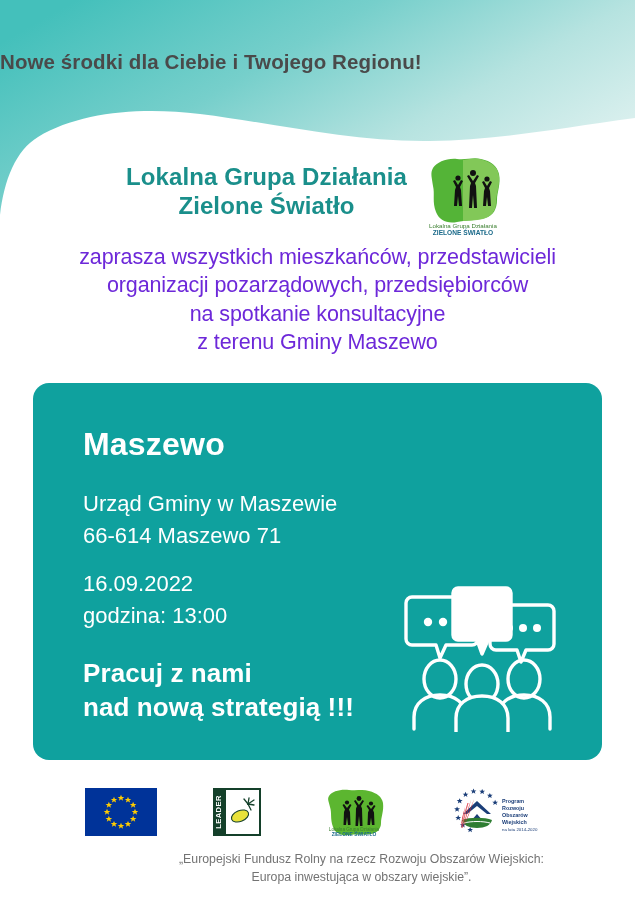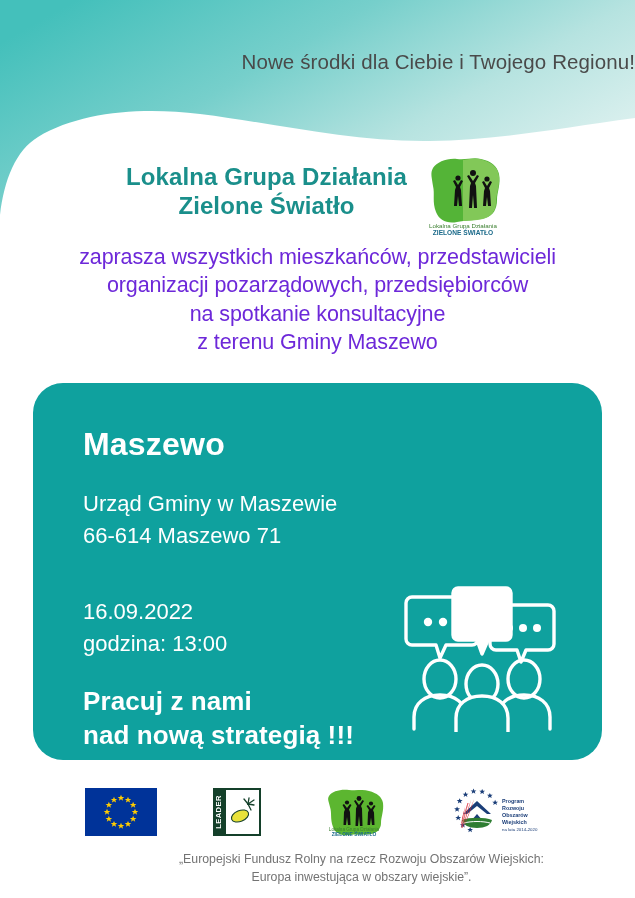--- a/index.html
+++ b/index.html
@@ -6,22 +6,22 @@
   body{
     font-family:"Liberation Sans", sans-serif;
     width:635px;height:898px;overflow:hidden;position:relative;
   }
   .poster{position:relative;width:635px;height:898px;background:#ffffff;overflow:hidden;}
 
   
   .header-band{position:absolute;left:0;top:0;width:635px;height:220px;overflow:hidden;}
   .header-band svg{position:absolute;left:0;top:0;display:block;}
   .header-title{
-    position:absolute;left:0;top:50px;width:635px;text-align:right;
-    font-size:20.5px;font-weight:normal;color:#4a4a4a;letter-spacing:.1px;
+    position:absolute;left:0;top:50px;width:635px;text-align:left;
+    font-size:20.5px;font-weight:bold;color:#4a4a4a;letter-spacing:.1px;
     font-family:"Liberation Sans", sans-serif;
   }
 
   
   .org-wrap{position:absolute;left:0;top:160px;width:635px;}
   .org-row{display:flex;align-items:flex-start;justify-content:center;gap:10px;}
   .org-name{
     text-align:center;color:#1a8f8b;font-weight:bold;font-size:24px;line-height:1.22;
     letter-spacing:.1px;padding-top:2px;
   }
@@ -30,26 +30,26 @@
 
   .invite{
     position:absolute;left:0;top:243px;width:635px;text-align:center;
     color:#6d28d9;font-size:21.5px;line-height:1.32;letter-spacing:-.1px;
   }
   .invite div{white-space:nowrap;}
 
   
   .card{
     position:absolute;left:33px;top:383px;width:569px;height:377px;
-    background:#0fa19e;border-radius:30px;
+    background:#0fa19e;border-radius:16px;
   }
   .card-text{position:absolute;left:50px;top:44px;}
   .city{color:#ffffff;font-size:32px;font-weight:bold;letter-spacing:.2px;line-height:1.1;}
   .addr{color:#ffffff;font-size:22px;line-height:1.45;font-weight:300;margin-top:26px;}
-  .when{color:#ffffff;font-size:22px;line-height:1.45;font-weight:300;margin-top:44px;}
+  .when{color:#ffffff;font-size:22px;line-height:1.45;font-weight:300;margin-top:16px;}
   .cta{color:#ffffff;font-size:26px;font-weight:bold;line-height:1.32;margin-top:24px;letter-spacing:.1px;}
 
   .card-icon{position:absolute;right:40px;bottom:28px;width:160px;height:150px;}
   .card-icon svg{display:block;}
 
   
   .footer-logos{
     position:absolute;left:0;top:783px;width:635px;height:58px;
     display:flex;align-items:center;justify-content:center;gap:56px;
   }

